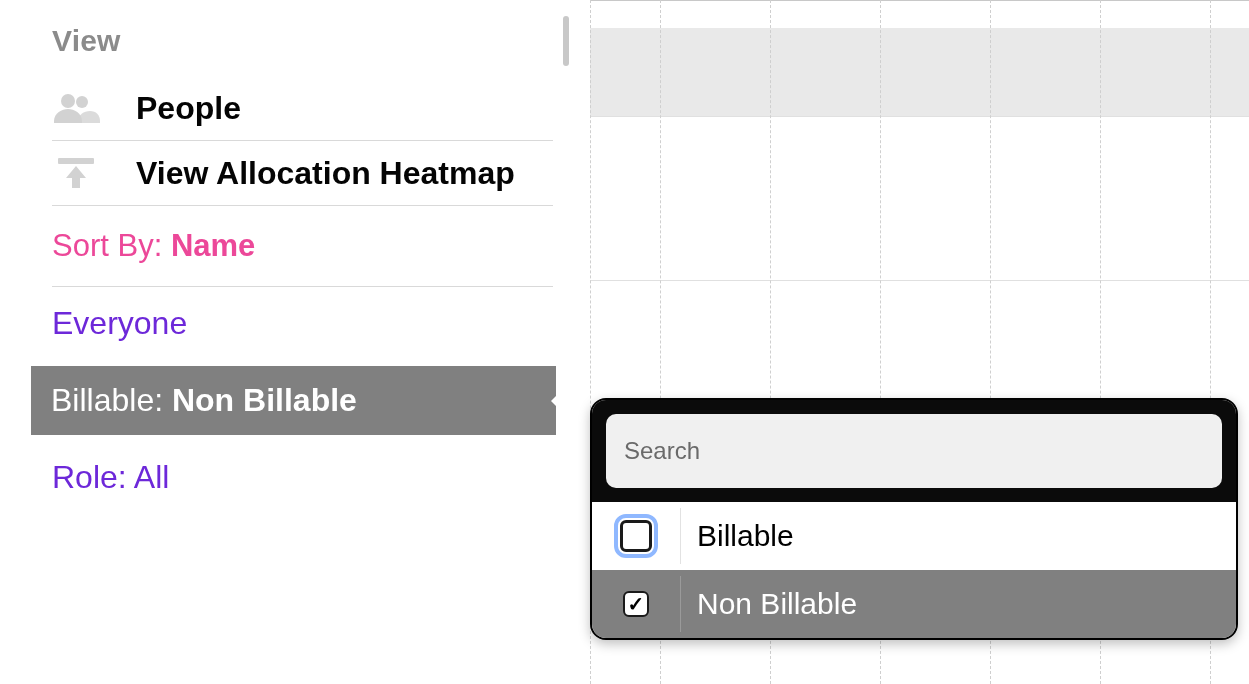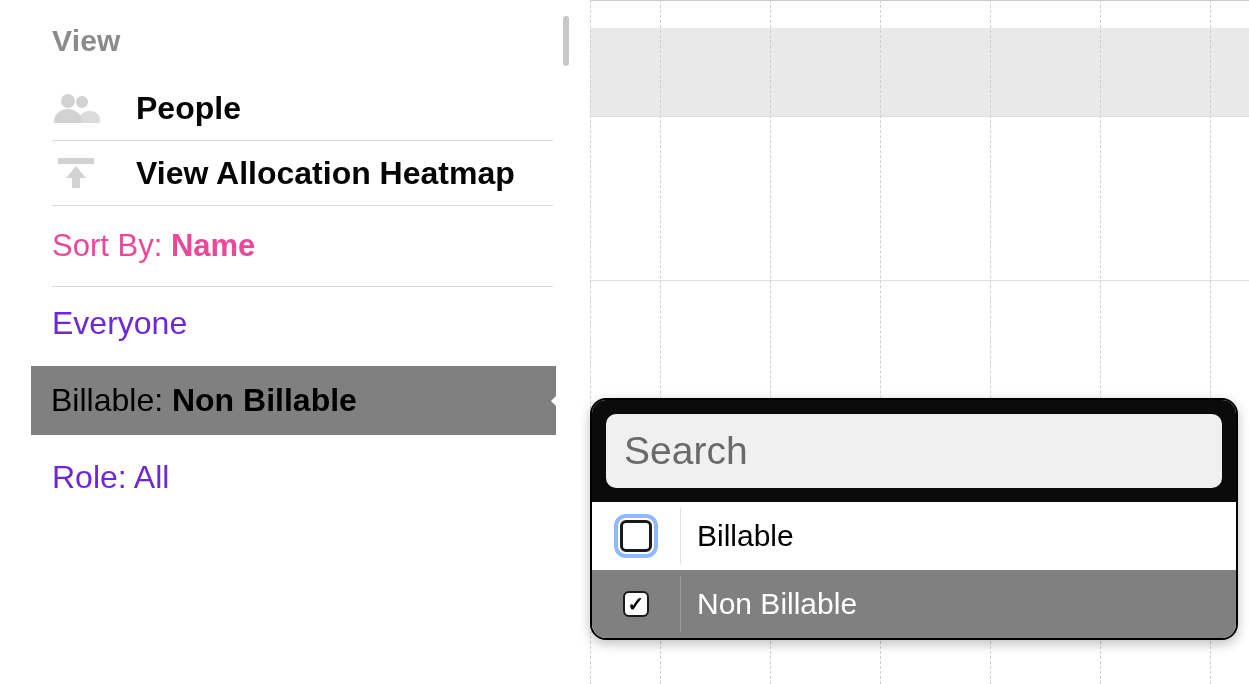--- a/index.html
+++ b/index.html
@@ -21,37 +21,37 @@
   .row .icon{width:48px;height:40px;display:flex;align-items:center;justify-content:center;color:#d5d5d5}
   .row .label{font-size:32px;color:#040404}
   .row.bold .label{font-weight:800}
 
   .kv{padding:22px 20px;font-size:31px;color:#ec4899}
   .kv .k{font-weight:400}
   .kv .v{font-weight:800}
 
   .item-everyone,.item-role{padding:18px 20px;font-size:32px;color:#6d28d9}
 
-  .selected-filter{position:relative;left:-1px;margin:6px 0;padding:16px 20px;background:#808080;color:#000000;font-size:32px}
+  .selected-filter{position:relative;left:-1px;margin:6px 0;padding:16px 20px;background:#808080;color:#ffffff;font-size:32px}
   .selected-filter .k{font-weight:400}
   .selected-filter .v{font-weight:800}
   .selected-filter .carat{position:absolute;right:-17px;top:50%;transform:translateY(-50%);width:0;height:0;border-top:22px solid transparent;border-bottom:22px solid transparent;border-right:22px solid #fff}
 
   
   .main{position:absolute;left:590px;top:0;right:0;bottom:0;background:#fff}
   .grid{position:absolute;inset:0}
   .vline{position:absolute;top:0;bottom:0;width:0;border-left:1px dashed #cfcfcf}
   .hline-top{position:absolute;left:0;right:0;top:0;height:1px;background:#c8c8c8}
   .header-band{position:absolute;left:0;right:0;top:28px;height:88px;background:#e9e9e9}
   .hline{position:absolute;left:0;right:0;height:1px;background:#e0e0e0}
 
   
   .popover{position:absolute;left:590px;top:398px;width:648px;background:#fff;border:2px solid #000;border-radius:16px;overflow:hidden;box-shadow:0 4px 12px rgba(0,0,0,.25)}
   .pop-head{background:#0b0b0b;padding:14px}
-  .pop-search{display:block;width:100%;height:74px;border-radius:10px;border:none;background:#f0f0f0;color:#555;font-size:39px;padding:0 18px;outline:none}
+  .pop-search{display:block;width:100%;height:74px;border-radius:10px;border:none;background:#f0f0f0;color:#555;font-size:24px;padding:0 18px;outline:none}
   .pop-search::placeholder{color:#6a6a6a}
 
   .opt{display:flex;align-items:center;height:68px;padding:0 16px;gap:16px;font-size:30px;cursor:pointer}
   .opt .cb-wrap{width:56px;display:flex;justify-content:center}
   .opt .opt-label{flex:1;color:#000}
   .opt .sep{width:1px;align-self:stretch;margin:6px 0;background:#e2e2e2}
   .opt.sel{background:#808080}
   .opt.sel .opt-label{color:#fff}
   .opt.sel .sep{background:#9a9a9a}
 

